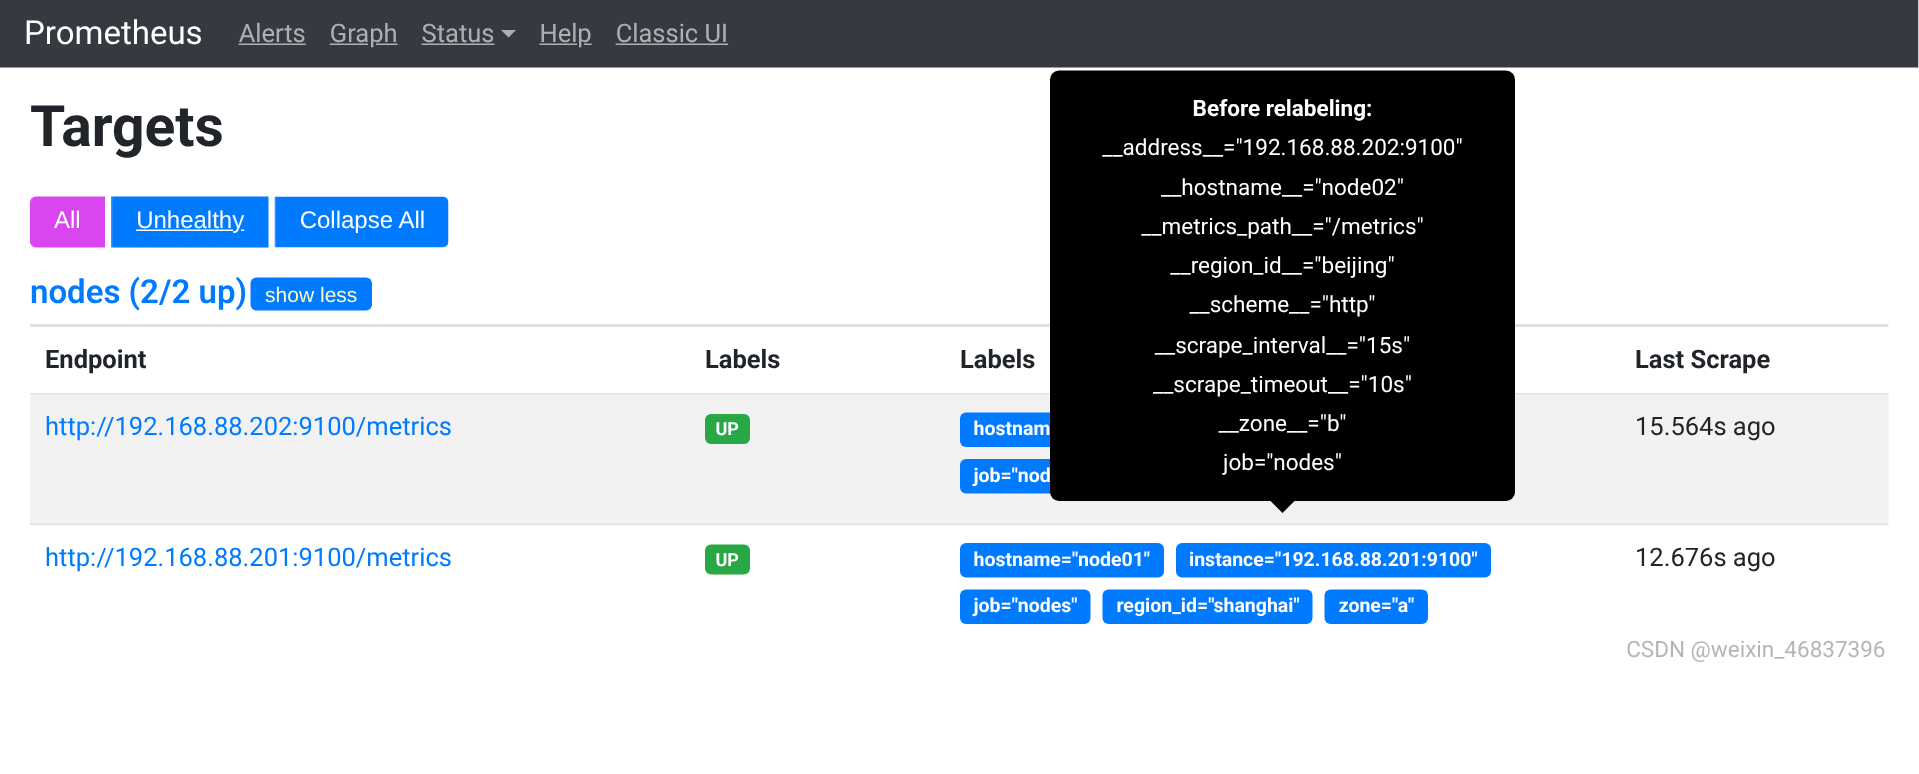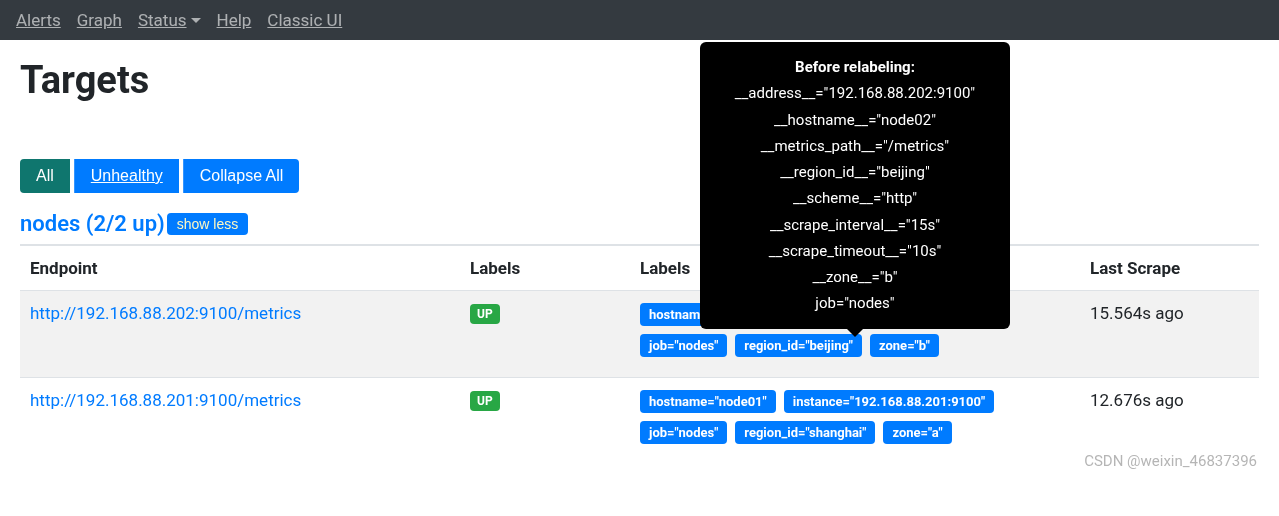--- a/index.html
+++ b/index.html
@@ -5,21 +5,21 @@
     * { margin: 0; padding: 0; box-sizing: border-box; }
     body { font-family: -apple-system, BlinkMacSystemFont, "Segoe UI", Roboto, "Helvetica Neue", Arial, sans-serif; font-size: 16px; color: #212529; background:#fff; }
     .navbar { background-color: #343a40; padding: 10px 16px; display: flex; align-items: center; }
     .navbar-brand { color: #fff; font-size: 22px; font-weight: 400; margin-right: 24px; }
     .nav-link { color: rgba(255,255,255,0.6); font-size: 17px; margin-right: 16px; cursor: pointer; display: inline-flex; align-items: center; text-decoration: underline; }
     .caret { margin-left: 4px; display: inline-block; width: 0; height: 0; border-left: 5px solid transparent; border-right: 5px solid transparent; border-top: 5px solid rgba(255,255,255,0.6); }
     .container { padding: 12px 20px; position: relative; }
     h1 { font-size: 38px; font-weight: 700; margin-top: 6px; margin-bottom: 24px; }
     .btn-group { margin-bottom: 18px; }
     .btn { display: inline-block; padding: 8px 16px; font-size: 16px; border: none; cursor: pointer; color: #fff; }
-    .btn-all { background-color: #0f766e; border-radius: 4px 0 0 4px; margin-top: 33px; }
+    .btn-all { background-color: #d946ef; border-radius: 4px 0 0 4px; }
     .btn-unhealthy { background-color: #007bff; border-left: 1px solid rgba(255,255,255,0.2); text-decoration: underline; }
     .btn-collapse { background-color: #007bff; border-radius: 0 4px 4px 0; border-left: 1px solid rgba(255,255,255,0.2); }
     .group-header { display:flex; align-items:center; gap:2px; margin-bottom: 8px; }
     .group-title { color: #007bff; font-size: 22px; font-weight: 600; }
     .show-less { background-color: #007bff; color: #fef9c3; border: none; border-radius: 4px; padding: 3px 10px; font-size: 14px; cursor: pointer; }
     table { width: 100%; border-collapse: collapse; }
     th, td { text-align: left; padding: 12px 10px; border-top: 1px solid #dee2e6; vertical-align: top; }
     th { font-weight: 700; border-top: 2px solid #dee2e6; font-size: 17px; }
     tbody tr:first-child { background-color: #f2f2f2; }
     .endpoint { color: #007bff; text-decoration: none; font-size: 17px; }
@@ -31,20 +31,21 @@
     .last-scrape { font-size: 17px; }
     .watermark { position: absolute; right: 22px; bottom: 6px; color: rgba(120,120,120,0.55); font-size: 15px; pointer-events:none; }
     .col-endpoint { width: 440px; }
     .col-state { width: 170px; }
     .col-labels { width: 450px; }
   </style>
 </head>
 <body>
 
 <nav class="navbar">
+  <span class="navbar-brand">Prometheus</span>
   <span class="nav-link">Alerts</span>
   <span class="nav-link">Graph</span>
   <span class="nav-link">
     <span>Status</span>
     <span class="caret"></span>
   </span>
   <span class="nav-link">Help</span>
   <span class="nav-link">Classic UI</span>
 </nav>
 

